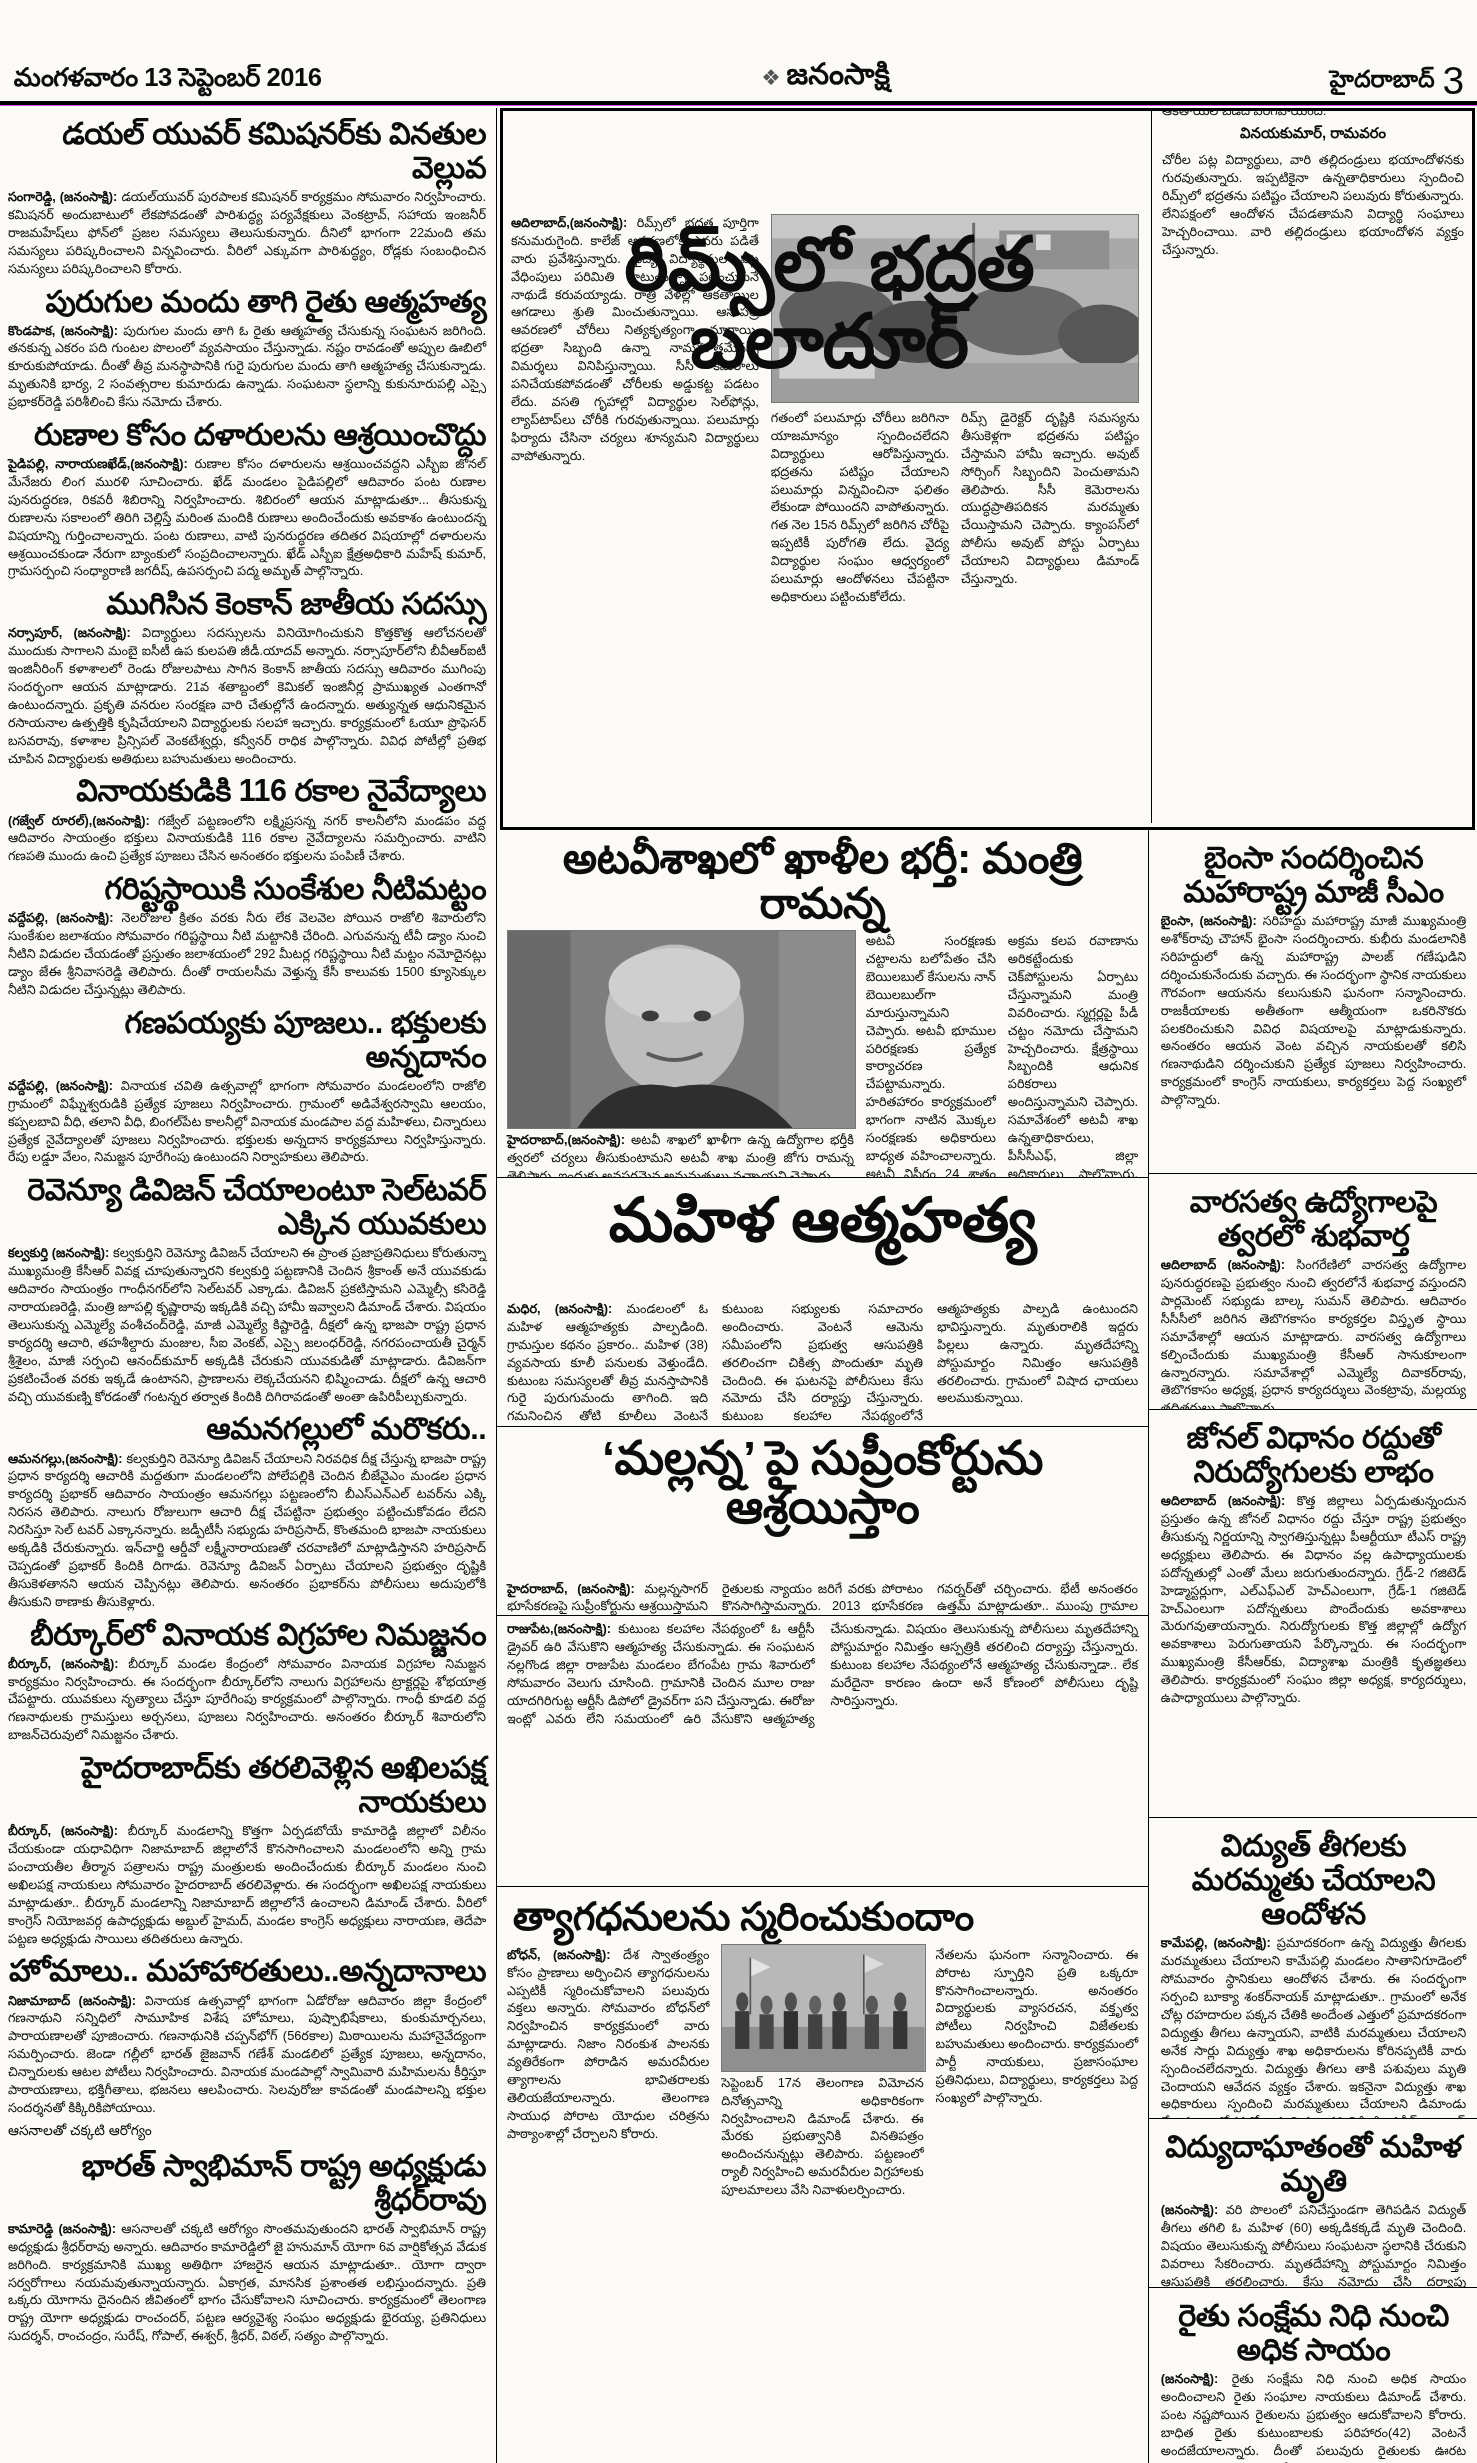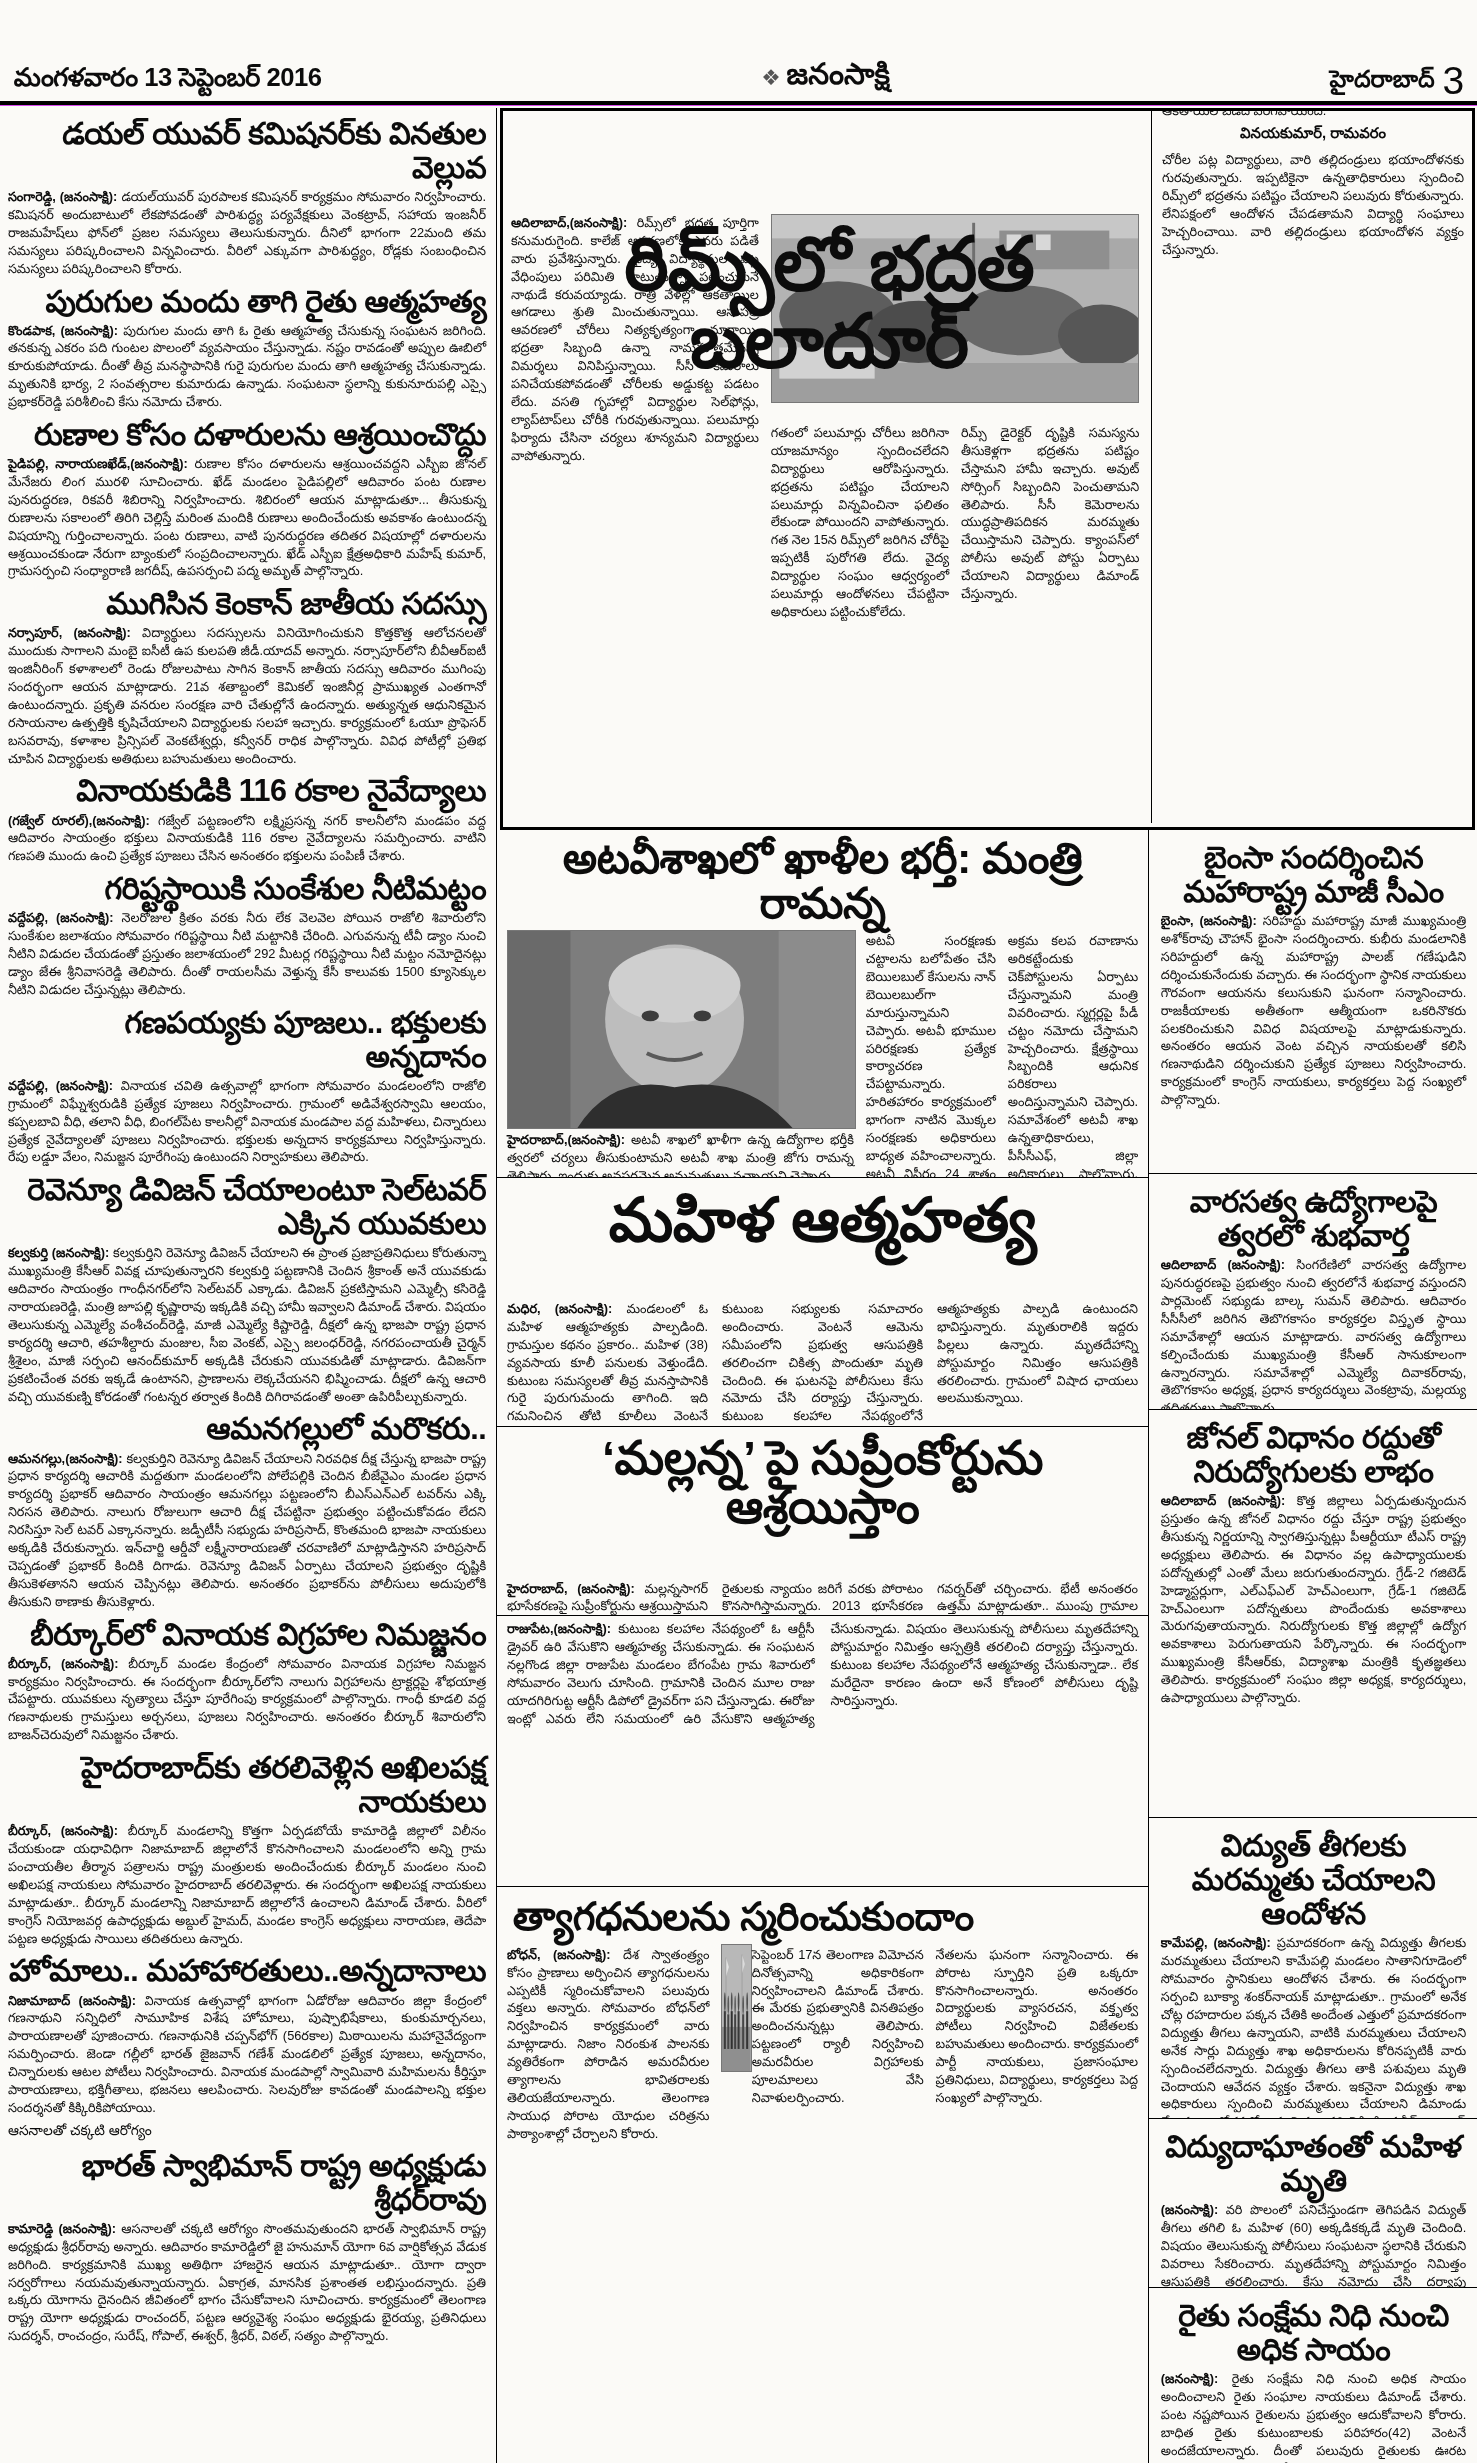--- a/index.html
+++ b/index.html
@@ -25,21 +25,21 @@
   
   .la h2{font-size:30.5px;line-height:1.12;font-weight:bold;text-align:right;margin:5.9px 0 3.9px 0;letter-spacing:-0.5px;}
   .la .kicker{font-size:13.8px;margin:3.9px 0 0 0;}
   
   .main-box{height:722px;border:3px solid #000;margin:0 3px;box-sizing:border-box;padding:3.9px 7.9px;
             display:flex;flex-direction:column;overflow:hidden;}
   .main-box h1{font-size:75px;line-height:1.02;font-weight:bold;text-align:center;margin:2px 325px 7.9px 2px;letter-spacing:-1px;}
   .main-content{flex:1;display:flex;gap:11.8px;min-height:0;margin-top:-87px;padding-top:91px;}
   .m-col1{width:248px;overflow:hidden;}
   .m-mid{flex:1;display:flex;flex-direction:column;min-width:0;}
-  .m-mid-cols{flex:1;display:flex;gap:11.8px;overflow:hidden;margin-top:19px;}
+  .m-mid-cols{flex:1;display:flex;gap:11.8px;overflow:hidden;margin-top:4px;}
   .m-mid-cols p{flex:1;}
   .m-colR{width:313px;border-left:1px solid #000;padding-left:9.9px;box-sizing:border-box;overflow:hidden;margin-top:-91px;}
   .m-colR h4{font-size:14.8px;text-align:center;margin:5.9px 0;}
   
   .photo{background:#bdbdbd;border:1px solid #777;overflow:hidden;}
   .photo svg{display:block;width:100%;height:100%;}
   .main-photo{height:187px;}
   .min-photo{width:347px;height:197px;}
   .group-photo{width:100%;height:126px;}
   
@@ -58,21 +58,21 @@
   .sec-mallanna h2{font-size:47px;line-height:1.05;}
   .sec-rtc h2{font-size:55px;line-height:1.05;margin:9.9px 0 7.9px 0;}
   .sec-tyaga h2{font-size:39px;line-height:1.05;text-align:left;margin:7.9px 0 5.9px 5.9px;}
   .min-body{display:flex;gap:11.8px;}
   .min-left{width:347px;flex:none;}
   .min-c{flex:1;}
   .cols3{columns:3;column-gap:13.8px;margin-top:48px;}
   .cols2{columns:2;column-gap:15.8px;}
   .ty-body{display:flex;gap:11.8px;}
   .ty-body > *{flex:1;min-width:0;}
-  .ty-mid{display:flex;flex-direction:row;}
+  .ty-mid{display:flex;flex-direction:column;}
   
   .right-col{flex:1;min-width:0;display:flex;flex-direction:column;overflow:hidden;}
   .right-col article{box-sizing:border-box;padding:2px 11.8px;overflow:hidden;}
   .right-col article + article{border-top:1px solid #000;}
   .right-col h3{font-size:30.5px;line-height:1.12;font-weight:bold;text-align:center;margin:7.9px 0 3.9px 0;letter-spacing:-0.5px;}
   .ra-bainsa{height:343px;}
   .ra-varasatva{height:236px;}
   .ra-zonal{height:408px;}
   .ra-vidyut{height:301px;}
   .ra-vm{height:169px;}

